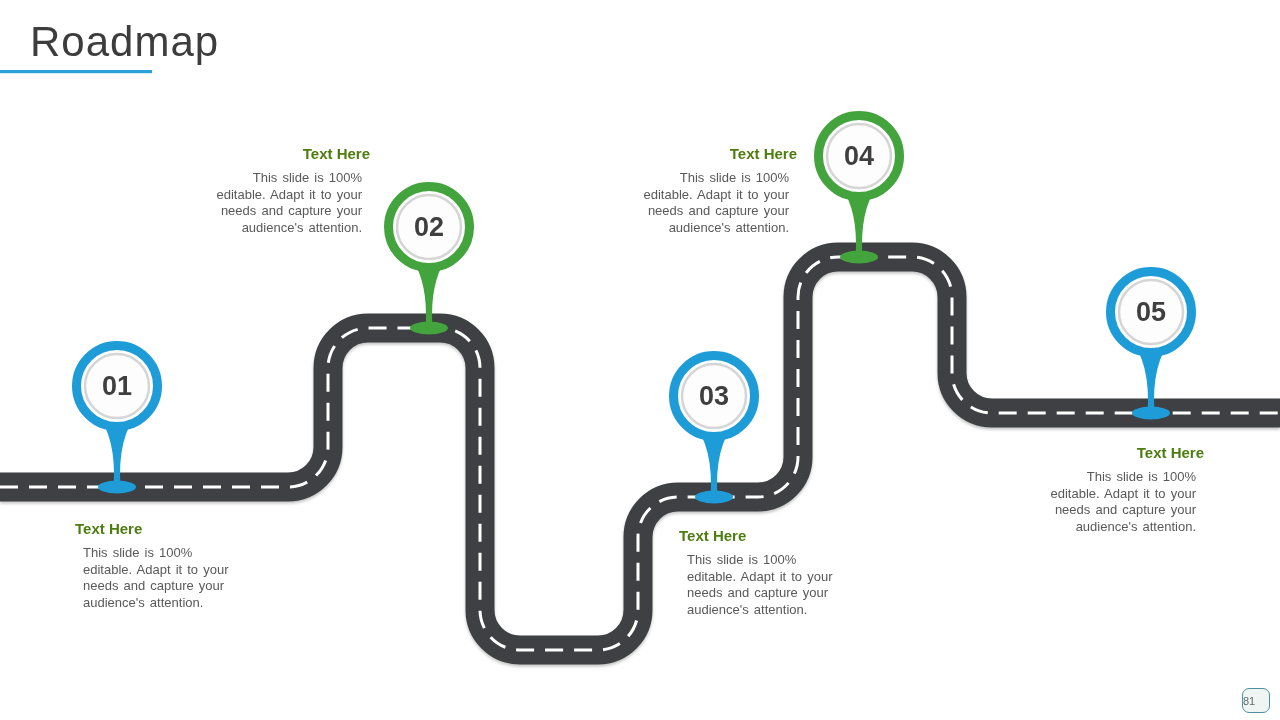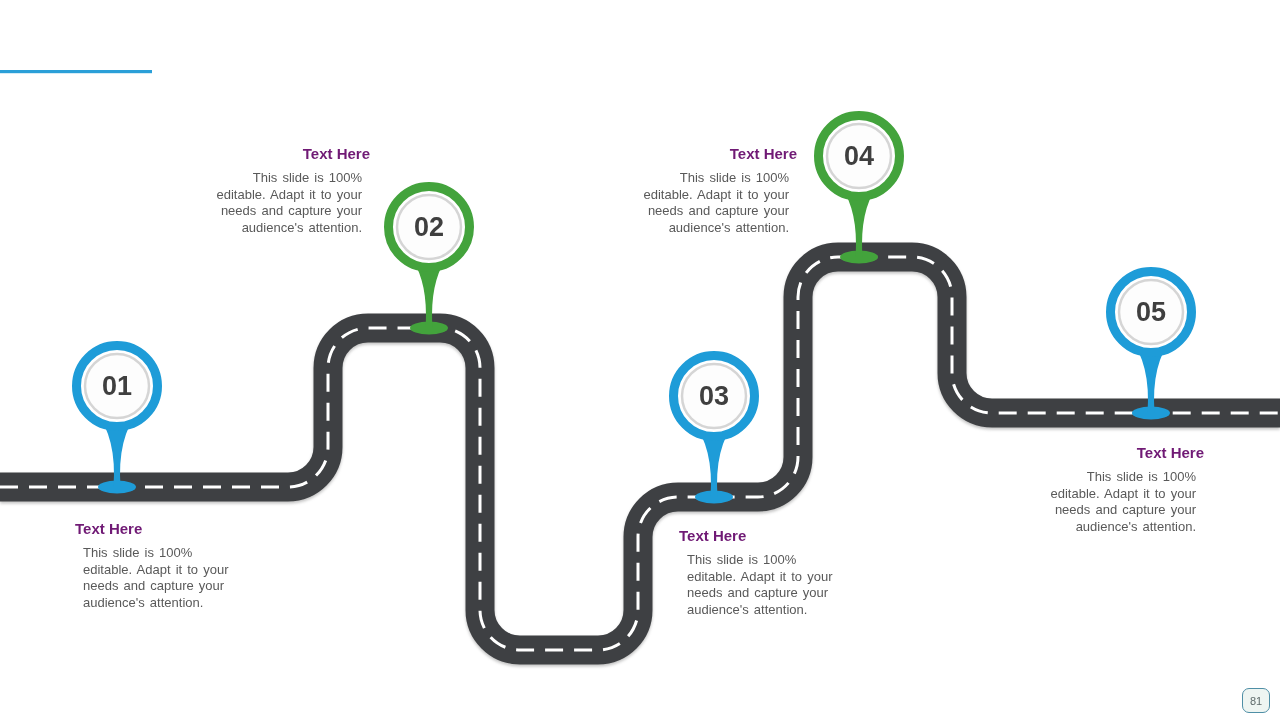--- a/index.html
+++ b/index.html
@@ -27,45 +27,46 @@
   
   .pin { position: absolute; z-index: 3; width: 100px; height: 154px; }
   .pin-number {
     font-family: "Liberation Sans", sans-serif;
     font-size: 27px; font-weight: bold; fill: #3f3f3f;
   }
 
   
   .textblock { position: absolute; z-index: 4; width: 172px; }
   .textblock .heading {
-    font-size: 15px; font-weight: bold; color: #701a75;
+    font-size: 15px; font-weight: bold; color: #4d7c0f;
     margin: 0 0 6px 0;
   }
   .textblock .body {
     font-size: 13px; line-height: 16.5px; color: #595959;
     word-spacing: 1.5px; white-space: pre-line; margin: 8px;
   }
   .align-left  { text-align: left; }
   .align-right { text-align: right; }
 
   
   .page-badge {
     position: absolute; left: 1242px; top: 688px; z-index: 5;
     width: 26px; height: 23px;
     border: 1.5px solid #4f8fa6; border-radius: 7px;
     background: #eef5f2;
-    display: flex; align-items: center; justify-content: center;
+    display: flex; align-items: center; 
     font-size: 11px; color: #5f6b6b;
   }
 </style>
 </head>
 <body>
 
 <div class="slide">
 
+  <div class="title">Roadmap</div>
   <svg class="title-underline" width="152" height="4">
     <rect x="0" y="0" width="152" height="3.2" fill="#2a9fd8"></rect>
   </svg>
 
   <svg class="road-svg" width="1280" height="720" viewBox="0 0 1280 720">
     <path class="road-base" d="M 0 487 L 288 487
              A 40 40 0 0 0 328 447 L 328 368
              A 40 40 0 0 1 368 328 L 440 328
              A 40 40 0 0 1 480 368 L 480 610
              A 40 40 0 0 0 520 650 L 598 650

